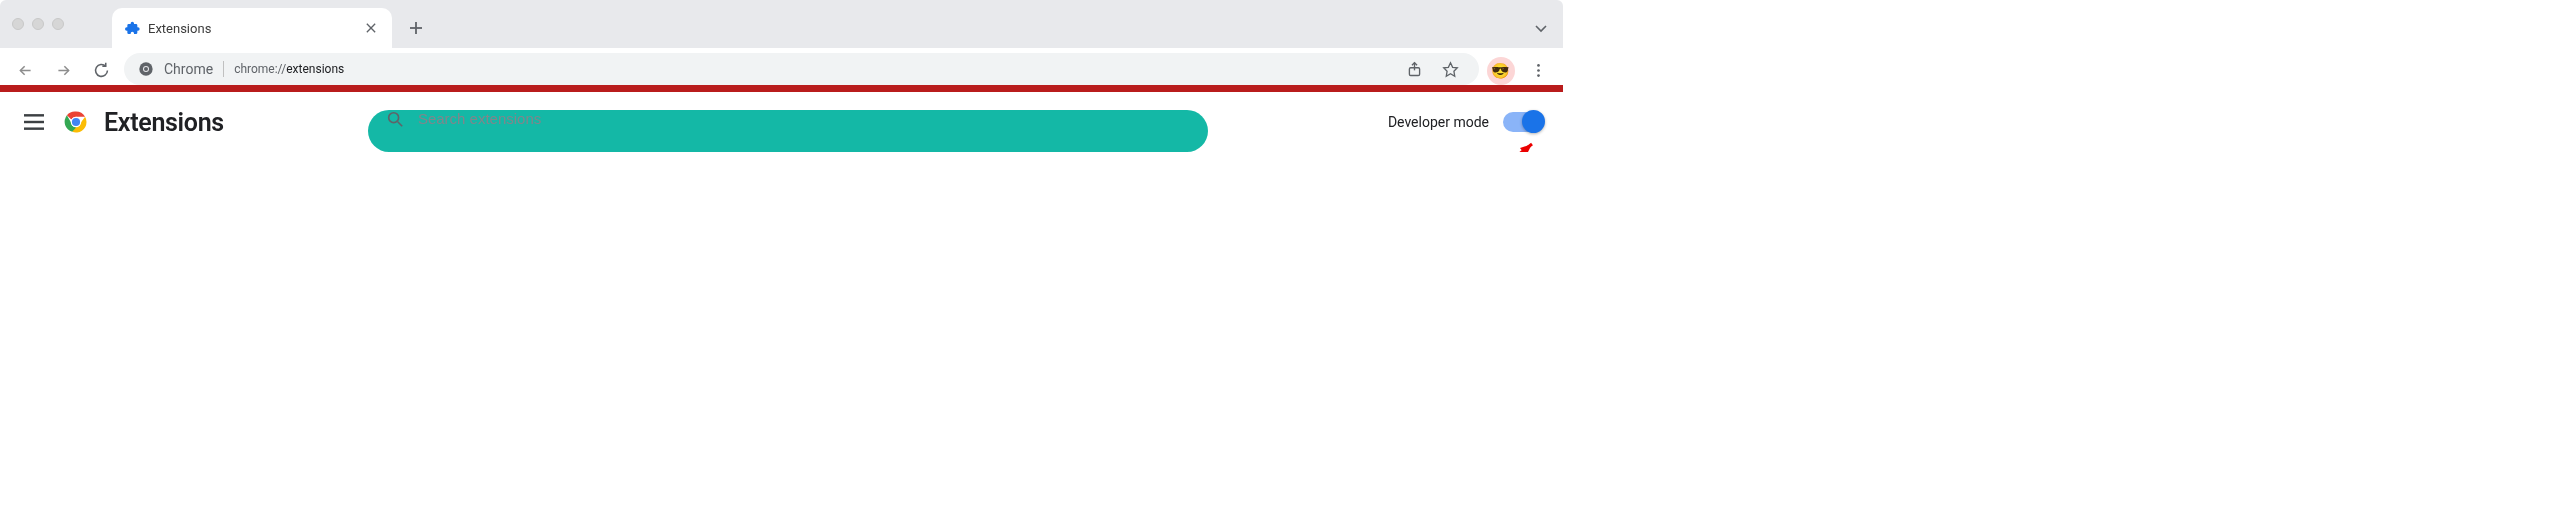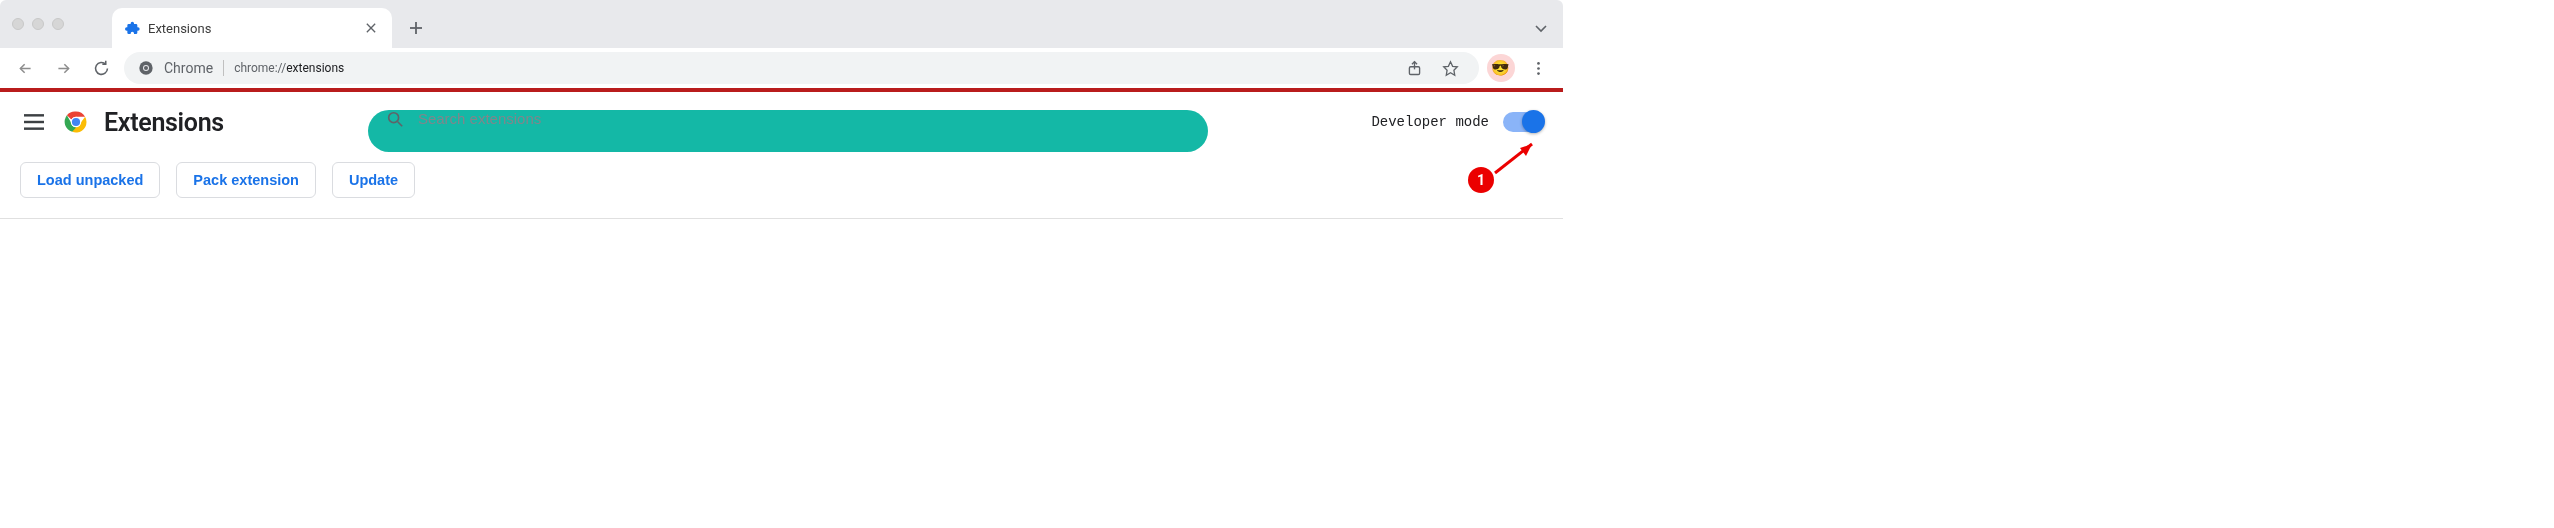--- a/index.html
+++ b/index.html
@@ -76,24 +76,24 @@
       align-items: center;
     }
     .chrome-chevron { color: #5f6368; }
     .chrome-chevron svg { width: 16px; height: 16px; display: block; }
 
     
     .toolbar {
       height: 44px;
       background: #fff;
       display: flex;
-      align-items: center;
+      align-items: flex-end;
       padding: 0 10px;
       gap: 8px;
-      border-bottom: 4px solid #b91c1c;
+      border-bottom: 7px solid #b91c1c;
     }
     .nav-btn {
       width: 30px; height: 30px;
       display: flex; align-items: center; justify-content: center;
       border-radius: 50%;
       color: #8d8d8d;
       background: none;
       border: none;
       cursor: pointer;
     }
@@ -187,21 +187,21 @@
     .search-input {
       border: none; background: transparent;
       font-size: 15px;
       color: #202124;
       outline: none;
       flex: 1;
     }
     .search-input::placeholder { color: #80868b; }
     .ext-header-right {
       margin-left: auto;
-      display: flex; align-items: center; gap: 14px; font-family: Liberation Mono, monospace;
+      display: flex; align-items: center; gap: 14px;
     }
     .dev-mode-label {
       font-size: 14px; color: #202124;
     }
     .toggle {
       width: 40px; height: 20px;
       border-radius: 10px;
       background: #8ab4f8;
       position: relative;
       cursor: pointer;
@@ -385,25 +385,20 @@
       </div>
 
       <div class="ext-header-right">
         <span class="dev-mode-label">Developer mode</span>
         <div class="toggle">
           <div class="toggle-knob"></div>
         </div>
       </div>
     </div>
 
-    <div class="action-bar">
-      <button class="action-btn">Load unpacked</button>
-      <button class="action-btn">Pack extension</button>
-      <button class="action-btn">Update</button>
-    </div>
   </div>
 
   <div class="annot" style="left:1490px; top:138px;">
     <svg class="annot-arrow" width="50" height="40" viewBox="0 0 50 40">
       <line x1="5" y1="35" x2="42" y2="6" stroke="#eb0000" stroke-width="3"></line>
       <polygon points="42,6 30,10 36,18" fill="#eb0000"></polygon>
     </svg>
   </div>
   <div class="annot" style="left:1468px; top:167px;">
     <div class="annot-circle">

